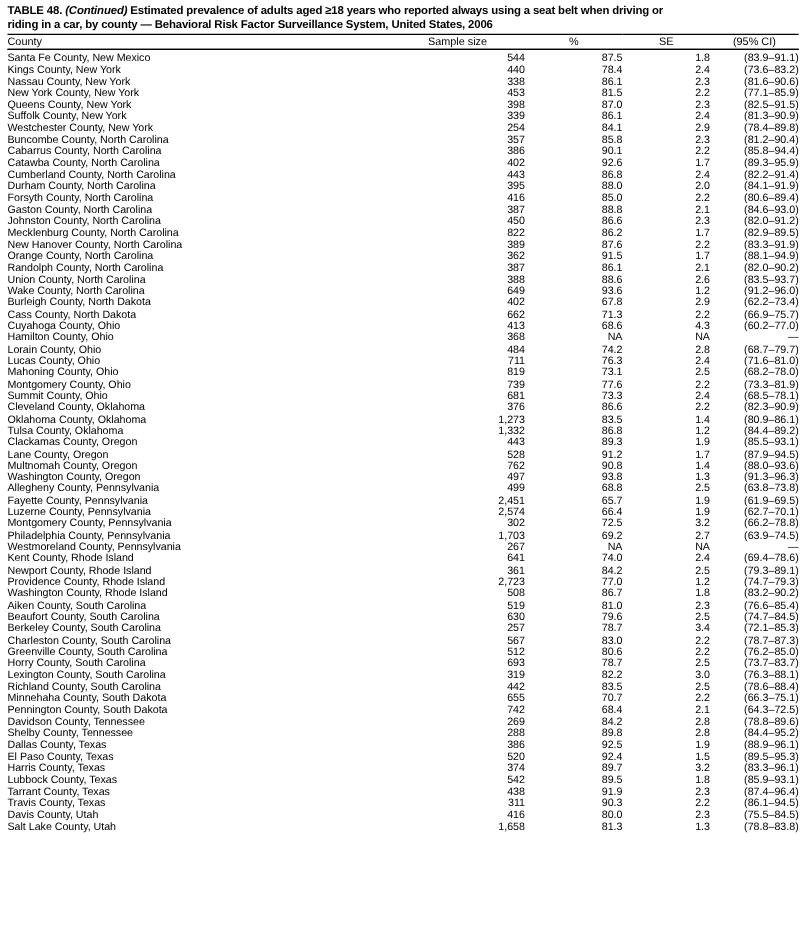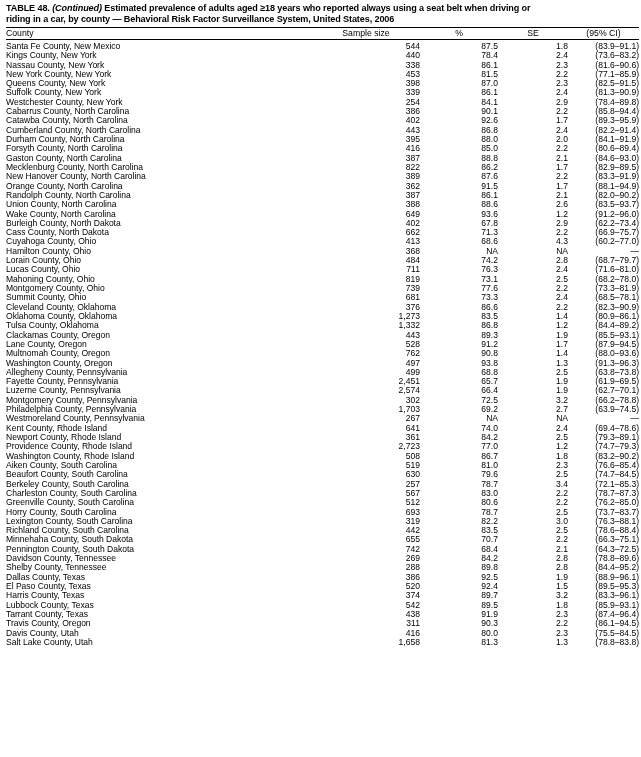--- a/index.html
+++ b/index.html
@@ -140,20 +140,27 @@
           <td class="c-ci">(81.3–90.9)</td>
         </tr>
         <tr>
           <td class="c-county">Westchester County, New York</td>
           <td class="c-n">254</td>
           <td class="c-pct">84.1</td>
           <td class="c-se">2.9</td>
           <td class="c-ci">(78.4–89.8)</td>
         </tr>
         <tr>
+          <td class="c-county">Buncombe County, North Carolina</td>
+          <td class="c-n">357</td>
+          <td class="c-pct">85.8</td>
+          <td class="c-se">2.3</td>
+          <td class="c-ci">(81.2–90.4)</td>
+        </tr>
+        <tr>
           <td class="c-county">Cabarrus County, North Carolina</td>
           <td class="c-n">386</td>
           <td class="c-pct">90.1</td>
           <td class="c-se">2.2</td>
           <td class="c-ci">(85.8–94.4)</td>
         </tr>
         <tr>
           <td class="c-county">Catawba County, North Carolina</td>
           <td class="c-n">402</td>
           <td class="c-pct">92.6</td>
@@ -182,20 +189,27 @@
           <td class="c-ci">(80.6–89.4)</td>
         </tr>
         <tr>
           <td class="c-county">Gaston County, North Carolina</td>
           <td class="c-n">387</td>
           <td class="c-pct">88.8</td>
           <td class="c-se">2.1</td>
           <td class="c-ci">(84.6–93.0)</td>
         </tr>
         <tr>
+          <td class="c-county">Johnston County, North Carolina</td>
+          <td class="c-n">450</td>
+          <td class="c-pct">86.6</td>
+          <td class="c-se">2.3</td>
+          <td class="c-ci">(82.0–91.2)</td>
+        </tr>
+        <tr>
           <td class="c-county">Mecklenburg County, North Carolina</td>
           <td class="c-n">822</td>
           <td class="c-pct">86.2</td>
           <td class="c-se">1.7</td>
           <td class="c-ci">(82.9–89.5)</td>
         </tr>
         <tr>
           <td class="c-county">New Hanover County, North Carolina</td>
           <td class="c-n">389</td>
           <td class="c-pct">87.6</td>
@@ -525,21 +539,21 @@
           <td class="c-ci">(85.9–93.1)</td>
         </tr>
         <tr>
           <td class="c-county">Tarrant County, Texas</td>
           <td class="c-n">438</td>
           <td class="c-pct">91.9</td>
           <td class="c-se">2.3</td>
           <td class="c-ci">(87.4–96.4)</td>
         </tr>
         <tr>
-          <td class="c-county">Travis County, Oregon</td>
+          <td class="c-county">Travis County, Texas</td>
           <td class="c-n">311</td>
           <td class="c-pct">90.3</td>
           <td class="c-se">2.2</td>
           <td class="c-ci">(86.1–94.5)</td>
         </tr>
         <tr>
           <td class="c-county">Davis County, Utah</td>
           <td class="c-n">416</td>
           <td class="c-pct">80.0</td>
           <td class="c-se">2.3</td>

